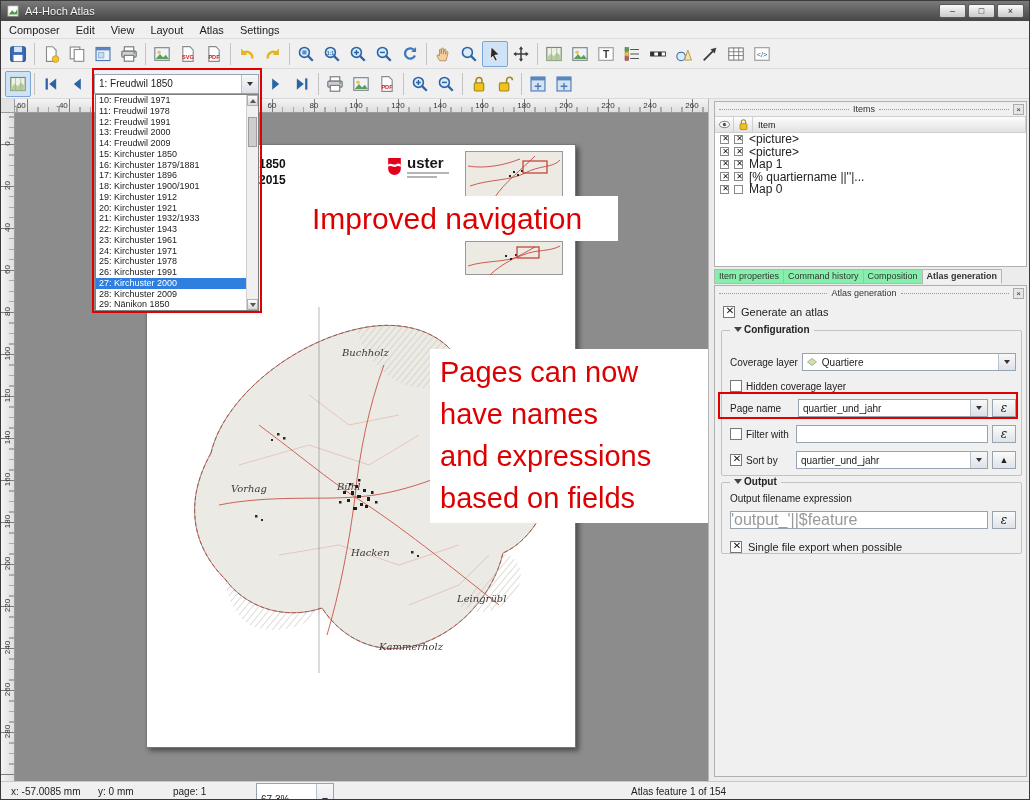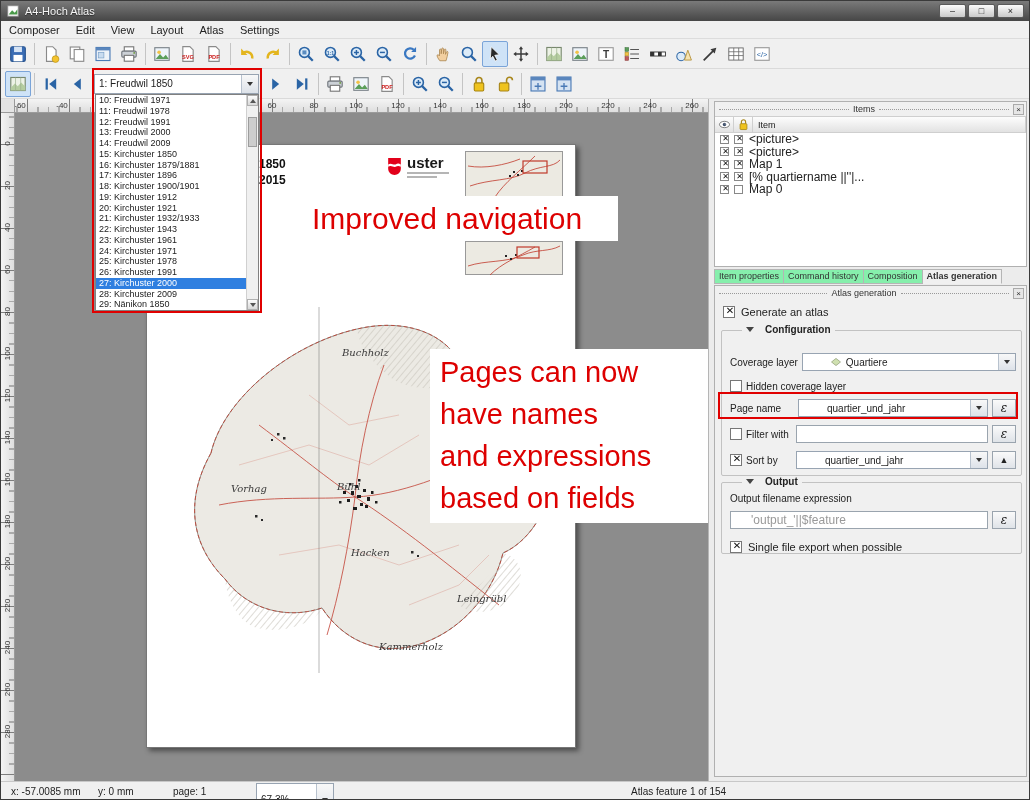--- a/index.html
+++ b/index.html
@@ -107,28 +107,28 @@
 .tab.active{background:#f0f0f0;border-bottom-color:#f0f0f0;font-weight:bold;}
 
 #atlas-panel{left:5px;top:186px;width:313px;height:492px;}
 #gen-row{position:absolute;left:8px;top:20px;}
 .check-row{display:flex;align-items:center;gap:6px;font-size:11px;}
 .cbx{width:12px;height:12px;border:1px solid #777;background:#fff;position:relative;flex:0 0 auto;}
 .cbx.checked::after{content:"✕";position:absolute;left:0;top:-2px;width:12px;text-align:center;font-size:10px;color:#111;}
 .group{position:absolute;left:6px;width:301px;border:1px solid #c2c2c2;border-radius:2px;}
 #config-group{top:44px;height:146px;}
 #output-group{top:196px;height:72px;}
-.group-label{position:absolute;left:20px;top:-7px;background:#f0f0f0;padding:0 4px;display:flex;align-items:center;gap:11px;font-size:10px;font-weight:bold;color:#222;}
+.group-label{position:absolute;left:8px;top:-7px;background:#f0f0f0;padding:0 4px;display:flex;align-items:center;gap:2px;font-size:10px;font-weight:bold;color:#222;}
 .tri-down{width:0;height:0;border-left:4px solid transparent;border-right:4px solid transparent;border-top:5px solid #444;}
 .prow{position:absolute;left:8px;right:5px;height:18px;display:flex;align-items:center;gap:4px;font-size:10px;}
 .plabel{flex:0 0 64px;white-space:nowrap;}
 .plabel2{flex:0 0 46px;white-space:nowrap;}
 #row-coverage{top:22px;} #row-hidden{top:46px;} #row-pagename{top:68px;} #row-filter{top:94px;} #row-sort{top:120px;}
-.prow .combo{flex:1;padding-left:24px;}
-.field{height:18px;background:#fff;border:1px solid #9aa4ae;font-size:12px;display:flex;align-items:center;padding-left:20px;flex:1;white-space:nowrap;overflow:hidden;}
+.prow .combo{flex:1;}
+.field{height:18px;background:#fff;border:1px solid #9aa4ae;font-size:16px;display:flex;align-items:center;padding-left:0;flex:1;white-space:nowrap;overflow:hidden;}
 .field.muted{color:#999;}
 .exp-btn{flex:0 0 24px;width:24px;height:18px;border:1px solid #9aa4ae;background:linear-gradient(#fafafa,#dfe3e8);display:flex;align-items:center;justify-content:center;font-family:"DejaVu Serif","Liberation Serif",serif;font-style:italic;font-size:12px;color:#222;}
 .sort-btn{flex:0 0 24px;width:24px;height:18px;border:1px solid #9aa4ae;background:linear-gradient(#fafafa,#dfe3e8);display:flex;align-items:center;justify-content:center;font-size:9px;color:#222;}
 #filename-label{position:absolute;left:8px;top:10px;font-size:10px;}
 #row-filename{top:28px;}
 #row-single{position:absolute;left:8px;top:58px;}
 
 
 #statusbar{position:absolute;left:0;top:780px;width:100%;height:20px;background:#f0f0f0;border-top:1px solid #c8c8c8;font-size:10px;}
 #status-x{position:absolute;left:10px;top:4px;}

